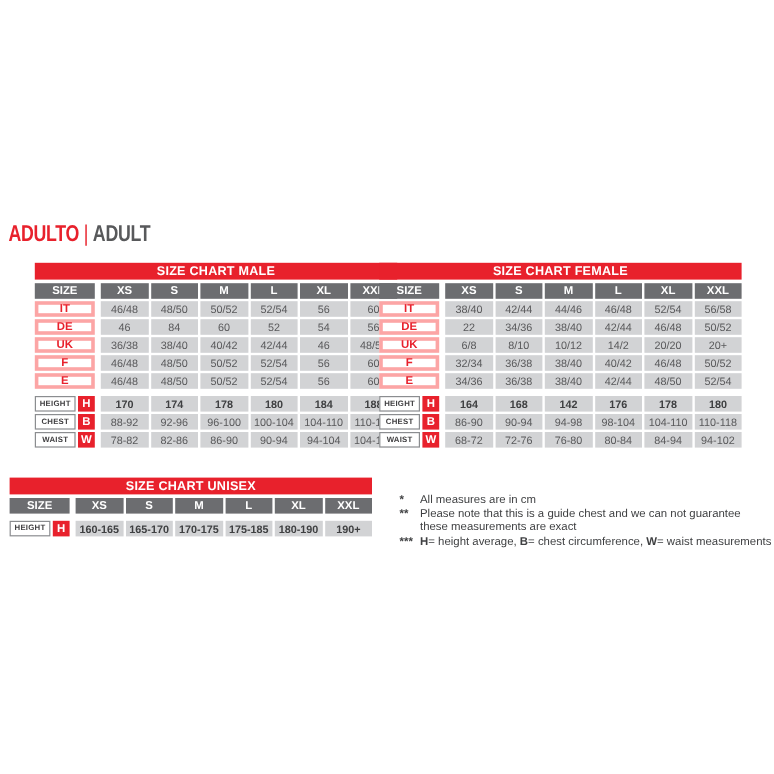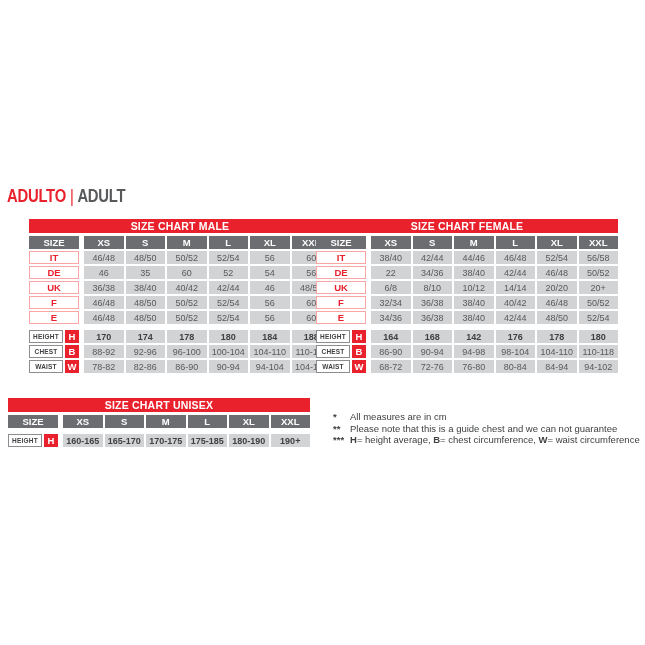--- a/index.html
+++ b/index.html
@@ -22,21 +22,21 @@
   .tbl-header{height:14px;background:#e8212c;color:#ffffff;font-weight:bold;font-size:10.5px;
               display:flex;align-items:center;justify-content:center;letter-spacing:0.2px;
               margin-bottom:3px;}
   .tbl-row{display:flex;height:13px;margin-bottom:2px;}
   .cell{display:flex;align-items:center;justify-content:center;box-sizing:border-box;}
   .label-col{flex:0 0 50px;margin-right:3px;}
   .data{flex:1;margin-left:2px;font-size:9px;}
   .col-head{background:#6c6d70;color:#ffffff;font-weight:bold;font-size:9.5px;}
   .data-cell{background:#d2d3d5;color:#59595b;}
   .bold-val{font-weight:bold;color:#3f4042;}
-  .row-label{background:#ffffff;border:1px solid #fca5a5;color:#e8212c;font-weight:bold;font-size:9.5px;}
+  .row-label{background:#ffffff;border:3px solid #fca5a5;color:#e8212c;font-weight:bold;font-size:9.5px;}
   .measures{margin-top:6px;}
   .measure-label-wrap{display:flex;flex:0 0 50px;margin-right:3px;}
   .measure-label{flex:0 0 34px;background:#ffffff;border:1px solid #8b8d90;color:#414042;
                  font-size:6.5px;font-weight:bold;letter-spacing:0.2px;}
   .letter-box{flex:0 0 14px;margin-left:2px;background:#e8212c;color:#ffffff;
               font-weight:bold;font-size:9.5px;}
 
   
   .footnotes{position:absolute;left:333px;top:411px;width:310px;font-size:9.5px;
              color:#3f4042;}
@@ -70,21 +70,21 @@
         <div class="cell data data-cell">46/48</div>
         <div class="cell data data-cell">48/50</div>
         <div class="cell data data-cell">50/52</div>
         <div class="cell data data-cell">52/54</div>
         <div class="cell data data-cell">56</div>
         <div class="cell data data-cell">60</div>
       </div>
       <div class="tbl-row">
         <div class="cell label-col row-label">DE</div>
         <div class="cell data data-cell">46</div>
-        <div class="cell data data-cell">35</div>
+        <div class="cell data data-cell">84</div>
         <div class="cell data data-cell">60</div>
         <div class="cell data data-cell">52</div>
         <div class="cell data data-cell">54</div>
         <div class="cell data data-cell">56</div>
       </div>
       <div class="tbl-row">
         <div class="cell label-col row-label">UK</div>
         <div class="cell data data-cell">36/38</div>
         <div class="cell data data-cell">38/40</div>
         <div class="cell data data-cell">40/42</div>
@@ -176,21 +176,21 @@
         <div class="cell data data-cell">38/40</div>
         <div class="cell data data-cell">42/44</div>
         <div class="cell data data-cell">46/48</div>
         <div class="cell data data-cell">50/52</div>
       </div>
       <div class="tbl-row">
         <div class="cell label-col row-label">UK</div>
         <div class="cell data data-cell">6/8</div>
         <div class="cell data data-cell">8/10</div>
         <div class="cell data data-cell">10/12</div>
-        <div class="cell data data-cell">14/14</div>
+        <div class="cell data data-cell">14/2</div>
         <div class="cell data data-cell">20/20</div>
         <div class="cell data data-cell">20+</div>
       </div>
       <div class="tbl-row">
         <div class="cell label-col row-label">F</div>
         <div class="cell data data-cell">32/34</div>
         <div class="cell data data-cell">36/38</div>
         <div class="cell data data-cell">38/40</div>
         <div class="cell data data-cell">40/42</div>
         <div class="cell data data-cell">46/48</div>
@@ -274,18 +274,22 @@
   <div class="footnotes">
       <div class="fn-row">
         <span class="fn-marker">*</span>
         <span class="fn-text">All measures are in cm</span>
       </div>
       <div class="fn-row">
         <span class="fn-marker">**</span>
         <span class="fn-text">Please note that this is a guide chest and we can not guarantee</span>
       </div>
       <div class="fn-row">
+        <span class="fn-marker"></span>
+        <span class="fn-text">these measurements are exact</span>
+      </div>
+      <div class="fn-row">
         <span class="fn-marker">***</span>
-        <span class="fn-text"><span class="fn-bold">H</span><span class="">= height average, </span><span class="fn-bold">B</span><span class="">= chest circumference, </span><span class="fn-bold">W</span><span class="">= waist circumference</span></span>
+        <span class="fn-text"><span class="fn-bold">H</span><span class="">= height average, </span><span class="fn-bold">B</span><span class="">= chest circumference, </span><span class="fn-bold">W</span><span class="">= waist measurements</span></span>
       </div>
     </div>
 
 </div>
 
 </body></html>

